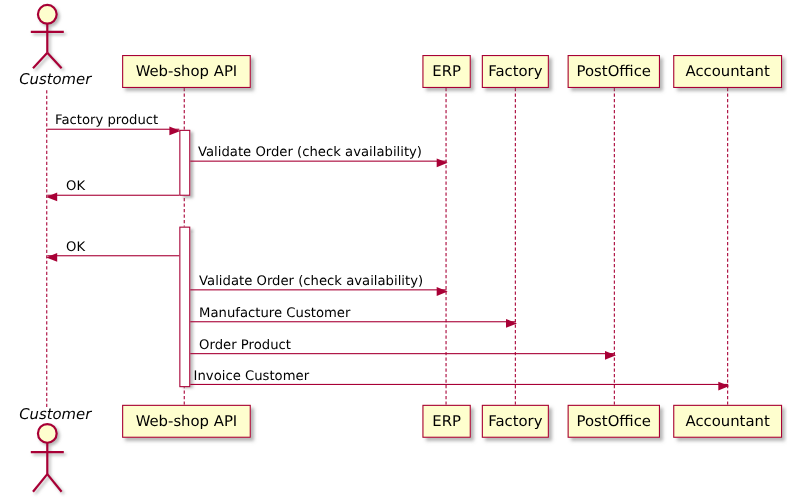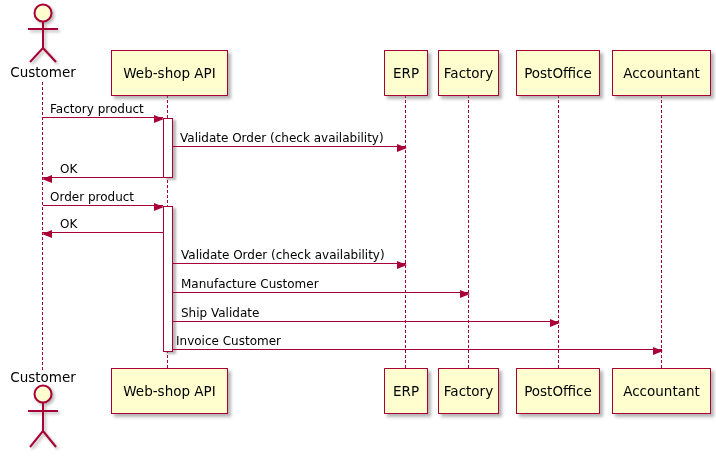--- a/index.html
+++ b/index.html
@@ -20,40 +20,41 @@
     overflow: hidden;
   }
   .lifeline {
     position: absolute;
     width: 0;
     border-left: 1px dashed var(--accent);
     z-index: 1;
   }
   .pbox {
     position: absolute;
-    height: 46px;
+    height: 30px;
     box-sizing: border-box;
     background: var(--participant-fill);
     border: 1.5px solid var(--accent);
     box-shadow: 3px 3px 3px rgba(110,110,110,0.5);
     display: flex;
     align-items: center;
     justify-content: center;
     font-size: 13.5px;
     white-space: nowrap;
     z-index: 3;
   }
   .actor-label {
     position: absolute;
     width: 80px;
     height: 15px;
-    text-align: center;
+    text-align: right;
     font-size: 13.5px;
     line-height: 15px;
     z-index: 3;
+    font-style: italic;
   }
   .actor-svg {
     position: absolute;
     z-index: 3;
     filter: drop-shadow(2px 2px 1.5px rgba(120,120,120,0.55));
   }
   .actor-svg line, .actor-svg circle {
     stroke: var(--accent);
     stroke-width: 2;
     fill: none;
@@ -148,46 +149,41 @@
     <div class="line"></div>
     <span class="arrow r"></span>
   </div>
 
   <div class="msg" style="left:43px; top:162px; width:120px;">
     <span class="lbl" style="left:17px;">OK</span>
     <div class="line"></div>
     <span class="arrow l"></span>
   </div>
 
-  <div class="msg" style="left:43px; top:190px; width:120px;">
-    <span class="lbl" style="left:7px;">Order product</span>
-    <div class="line"></div>
-    <span class="arrow r"></span>
-  </div>
 
   <div class="msg" style="left:43px; top:217px; width:120px;">
     <span class="lbl" style="left:17px;">OK</span>
     <div class="line"></div>
     <span class="arrow l"></span>
   </div>
 
   <div class="msg" style="left:173px; top:248px; width:233px;">
     <span class="lbl" style="left:8px;">Validate Order (check availability)</span>
     <div class="line"></div>
     <span class="arrow r"></span>
   </div>
 
   <div class="msg" style="left:173px; top:277px; width:296px;">
     <span class="lbl" style="left:8px;">Manufacture Customer</span>
     <div class="line"></div>
     <span class="arrow r"></span>
   </div>
 
   <div class="msg" style="left:173px; top:306px; width:386px;">
-    <span class="lbl" style="left:8px;">Ship Validate</span>
+    <span class="lbl" style="left:8px;">Order Product</span>
     <div class="line"></div>
     <span class="arrow r"></span>
   </div>
 
   <div class="msg" style="left:173px; top:334px; width:489px;">
     <span class="lbl" style="left:3px;">Invoice Customer</span>
     <div class="line"></div>
     <span class="arrow r"></span>
   </div>
 

